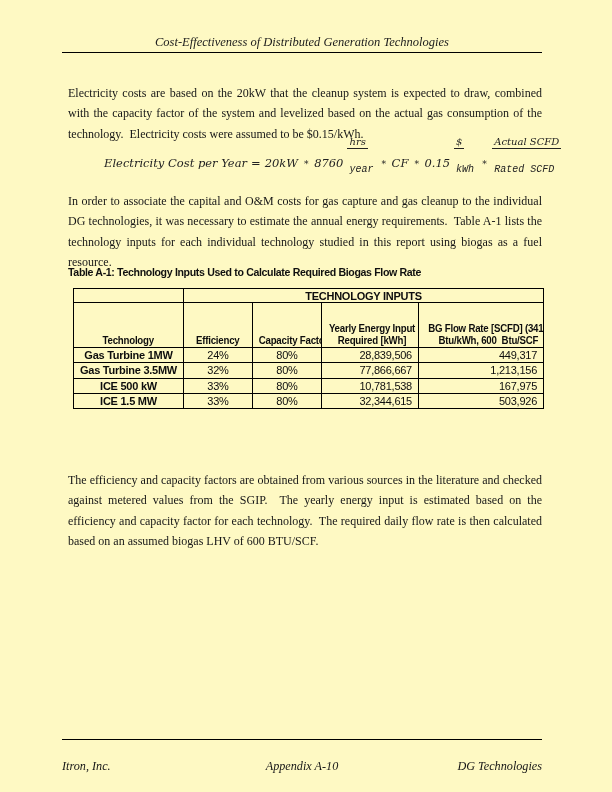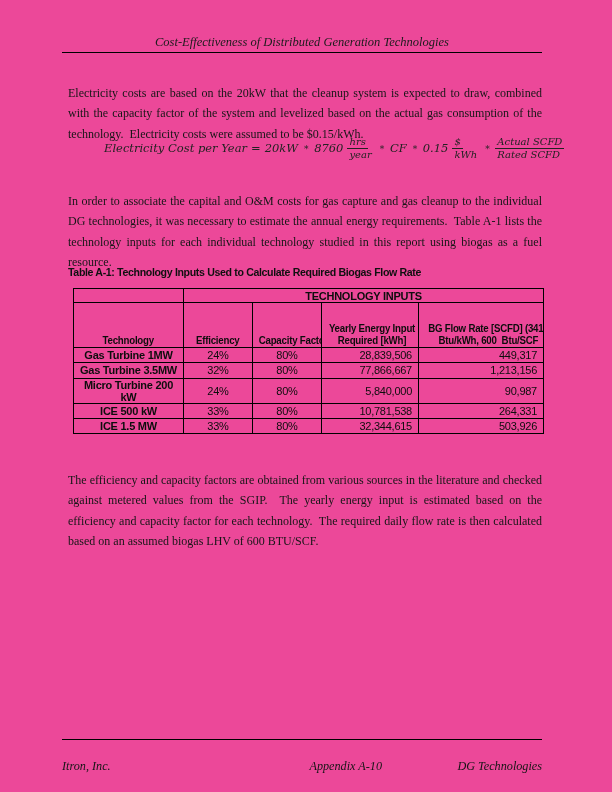--- a/index.html
+++ b/index.html
@@ -1,20 +1,20 @@
 <!DOCTYPE html>
 <html><head>
 <meta charset="utf-8">
 <title>Appendix A-10</title>
 <style>
   html,body { margin:0; padding:0; background:#ffffff; }
   .page {
     position:relative;
     width:612px; height:792px;
-    background:#ec4899;
+    background:#fef9c3;
     color:#1b1b1b;
     font-family:"Liberation Serif", serif;
     overflow:hidden;
   }
 
   
   .running-head {
     position:absolute; top:35px; left:62px; width:480px;
     text-align:center;
     font-style:italic; font-size:12.5px; line-height:14px;
@@ -44,21 +44,21 @@
     white-space:nowrap;
   }
   .formula .piece { margin:0 2px; }
   .formula .op { font-size:9px; margin:0 3px; position:relative; top:-1px; font-style:normal; }
   .frac {
     display:inline-flex; flex-direction:column; align-items:flex-start;
     font-size:10px; line-height:11.5px; margin:0 2px;
     text-align:center;
   }
   .frac .num { border-bottom:1px solid #222; padding:0 2px; }
-  .frac .den { padding:0 2px; }
+  .frac .den { padding:15px 2px;font-family:Liberation Mono, monospace; }
 
   
   .table-title {
     position:absolute; top:266px; left:68px;
     font-family:"Liberation Sans", sans-serif;
     font-weight:bold; font-size:10.6px; letter-spacing:-0.35px;
     color:#101010;
   }
 
   
@@ -89,21 +89,21 @@
   
   .footer {
     position:absolute; top:739px; left:62px; width:480px;
     border-top:1.5px solid #000;
     padding-top:19px;
     display:flex; align-items:baseline;
     font-style:italic; font-size:12.2px;
     color:#161616;
   }
   .footer .f-left   { flex:1; text-align:left; }
-  .footer .f-center { flex:1; text-align:right; }
+  .footer .f-center { flex:1; text-align:center; }
   .footer .f-right  { flex:1; text-align:right; }
 </style>
 </head>
 <body>
 
 <div class="page">
 
   <div class="running-head">
     <span>Cost-Effectiveness of Distributed Generation Technologies</span>
   </div>
@@ -169,32 +169,25 @@
       <td class="num">449,317</td>
     </tr>
     <tr>
       <td class="tech">Gas Turbine 3.5MW</td>
       <td class="pct">32%</td>
       <td class="pct">80%</td>
       <td class="num">77,866,667</td>
       <td class="num">1,213,156</td>
     </tr>
     <tr>
-      <td class="tech">Micro Turbine 200 kW</td>
-      <td class="pct">24%</td>
-      <td class="pct">80%</td>
-      <td class="num">5,840,000</td>
-      <td class="num">90,987</td>
-    </tr>
-    <tr>
       <td class="tech">ICE 500 kW</td>
       <td class="pct">33%</td>
       <td class="pct">80%</td>
       <td class="num">10,781,538</td>
-      <td class="num">264,331</td>
+      <td class="num">167,975</td>
     </tr>
     <tr>
       <td class="tech">ICE 1.5 MW</td>
       <td class="pct">33%</td>
       <td class="pct">80%</td>
       <td class="num">32,344,615</td>
       <td class="num">503,926</td>
     </tr>
   </tbody>
     </table>

